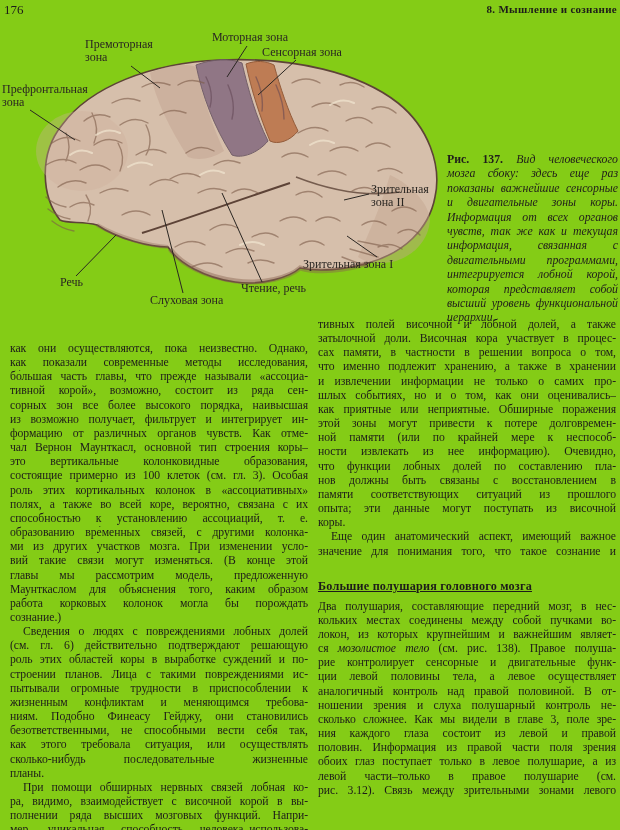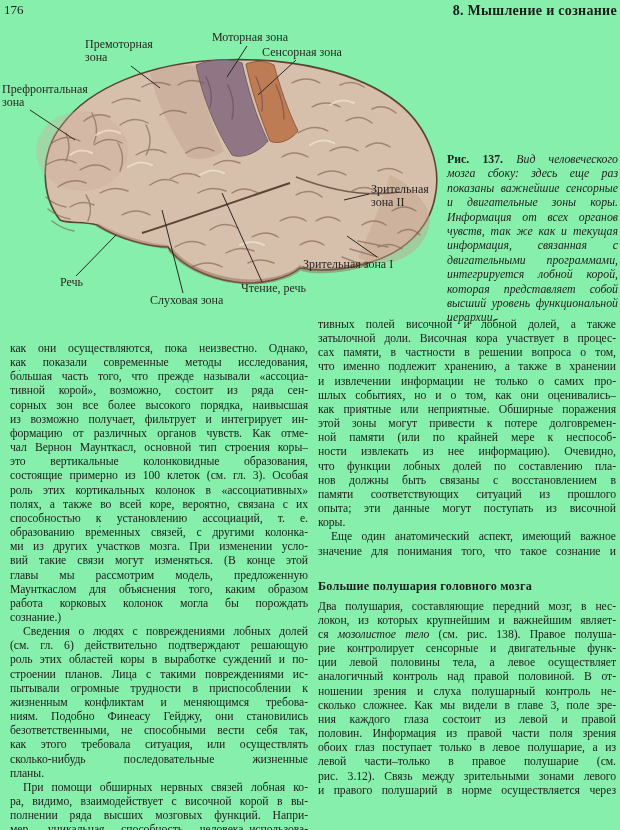--- a/index.html
+++ b/index.html
@@ -1,24 +1,24 @@
 <!DOCTYPE html>
 <html><head>
 <meta charset="utf-8">
 <style>
   html,body{margin:0;padding:0;}
   .page{
     position:relative;width:620px;height:830px;overflow:hidden;
-    background:#86efac;
+    background:#84cc16;
     font-family:"Liberation Serif","DejaVu Serif",serif;
     color:#1d1c1a;
   }
   
   .pagenum{position:absolute;left:4px;top:2px;font-size:13px;}
-  .chapter{position:absolute;right:3px;top:3px;font-size:14px;font-weight:bold;letter-spacing:.3px;}
+  .chapter{position:absolute;right:3px;top:3px;font-size:11px;font-weight:bold;letter-spacing:.3px;}
   
   .figure{position:absolute;left:0;top:0;width:620px;height:318px;}
   .figure svg{position:absolute;left:0;top:25px;}
   .flabel{
     position:absolute;font-size:12px;line-height:13px;color:#2a2622;
     white-space:pre-line;
   }
   .lbl-premotor{left:85px;top:38px;}
   .lbl-motor{left:212px;top:31px;}
   .lbl-sensory{left:262px;top:46px;}
@@ -39,21 +39,21 @@
   .col{position:absolute;top:318px;width:298px;font-size:11.7px;letter-spacing:-0.05px;}
   .col-left{left:10px;margin-top:24px;}
   .col-right{left:318px;}
   .line{
     height:14.17px;line-height:14.17px;overflow:hidden;
     text-align:justify;text-align-last:justify;white-space:nowrap;
   }
   .line{white-space:normal;}
   .line.end{text-align-last:left;}
   .line.ind{text-indent:13px;}
-  .subhead{margin:20px 0 7px 0;font-weight:bold;font-size:12.2px;line-height:14px;letter-spacing:.2px;}
+  .subhead{margin:20px 0 7px 0;font-weight:bold;font-size:12.2px;line-height:14px;letter-spacing:.2px;text-decoration:underline;}
 </style>
 </head>
 <body>
 
 <div class="page">
 
   <div class="pagenum">176</div>
   <div class="chapter">8. Мышление и сознание</div>
 
   <div class="figure">
@@ -121,21 +121,21 @@
     <div class="caption">
       <span class="cap-label">Рис. 137.</span>
       <span>Вид человеческого мозга сбоку: здесь еще раз показаны важнейшие сенсорные и двигательные зоны коры. Информация от всех органов чувств, так же как и текущая информация, связанная с двигательными программами, интегрируется лобной корой, которая представляет собой высший уровень функциональной иерархии.</span>
     </div>
   </div>
 
   <div class="col col-left">
       <div>
         <div class="line">как они осуществляются, пока неизвестно. Однако,</div>
         <div class="line">как показали современные методы исследования,</div>
-        <div class="line">бо́льшая часть того, что прежде называли «ассоциа-</div>
+        <div class="line">бо́льшая часть главы, что прежде называли «ассоциа-</div>
         <div class="line">тивной корой», возможно, состоит из ряда сен-</div>
         <div class="line">сорных зон все более высокого порядка, наивысшая</div>
         <div class="line">из возможно получает, фильтрует и интегрирует ин-</div>
         <div class="line">формацию от различных органов чувств. Как отме-</div>
         <div class="line">чал Вернон Маунткасл, основной тип строения коры–</div>
         <div class="line">это вертикальные колонковидные образования,</div>
         <div class="line">состоящие примерно из 100 клеток (см. гл. 3). Особая</div>
         <div class="line">роль этих кортикальных колонок в «ассоциативных»</div>
         <div class="line">полях, а также во всей коре, вероятно, связана с их</div>
         <div class="line">способностью к установлению ассоциаций, т. е.</div>
@@ -186,29 +186,29 @@
         <div class="line">опыта; эти данные могут поступать из височной</div>
         <div class="line end">коры.</div>
       </div>
       <div>
         <div class="line ind">Еще один анатомический аспект, имеющий важное</div>
         <div class="line">значение для понимания того, что такое сознание и</div>
       </div>
       <div class="subhead">Большие полушария головного мозга</div>
       <div>
         <div class="line">Два полушария, составляющие передний мозг, в нес-</div>
+        <div class="line">кольких местах соединены между собой пучками во-</div>
         <div class="line">локон, из которых крупнейшим и важнейшим являет-</div>
         <div class="line">ся <i>мозолистое тело</i> (см. рис. 138). Правое полуша-</div>
         <div class="line">рие контролирует сенсорные и двигательные функ-</div>
         <div class="line">ции левой половины тела, а левое осуществляет</div>
         <div class="line">аналогичный контроль над правой половиной. В от-</div>
         <div class="line">ношении зрения и слуха полушарный контроль не-</div>
         <div class="line">сколько сложнее. Как мы видели в главе 3, поле зре-</div>
         <div class="line">ния каждого глаза состоит из левой и правой</div>
         <div class="line">половин. Информация из правой части поля зрения</div>
         <div class="line">обоих глаз поступает только в левое полушарие, а из</div>
         <div class="line">левой части–только в правое полушарие (см.</div>
         <div class="line">рис. 3.12). Связь между зрительными зонами левого</div>
-        <div class="line">и правого полушарий в норме осуществляется через</div>
       </div>
     </div>
 
 </div>
 
 </body></html>

